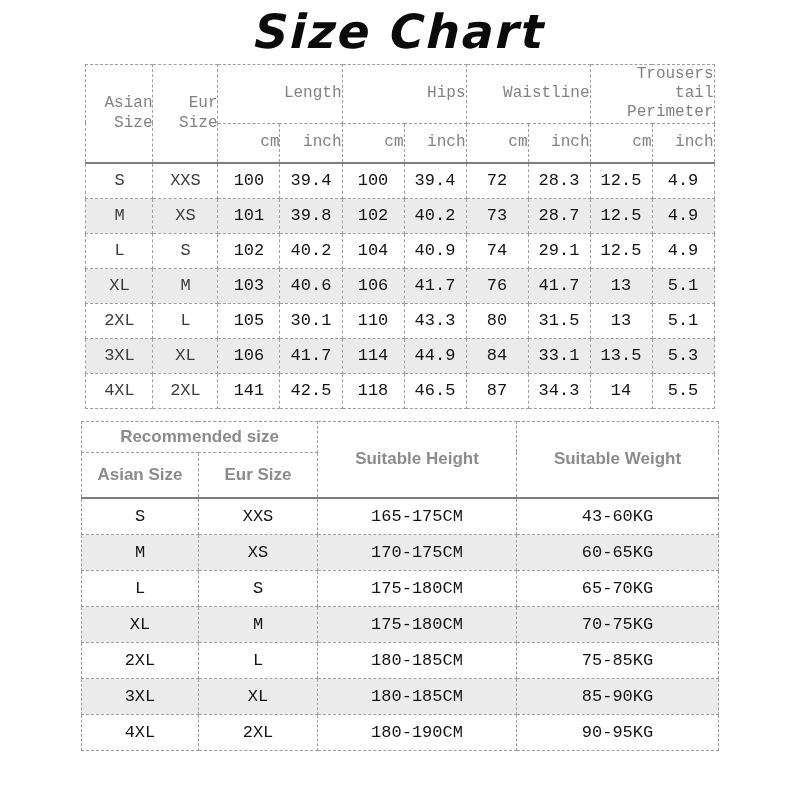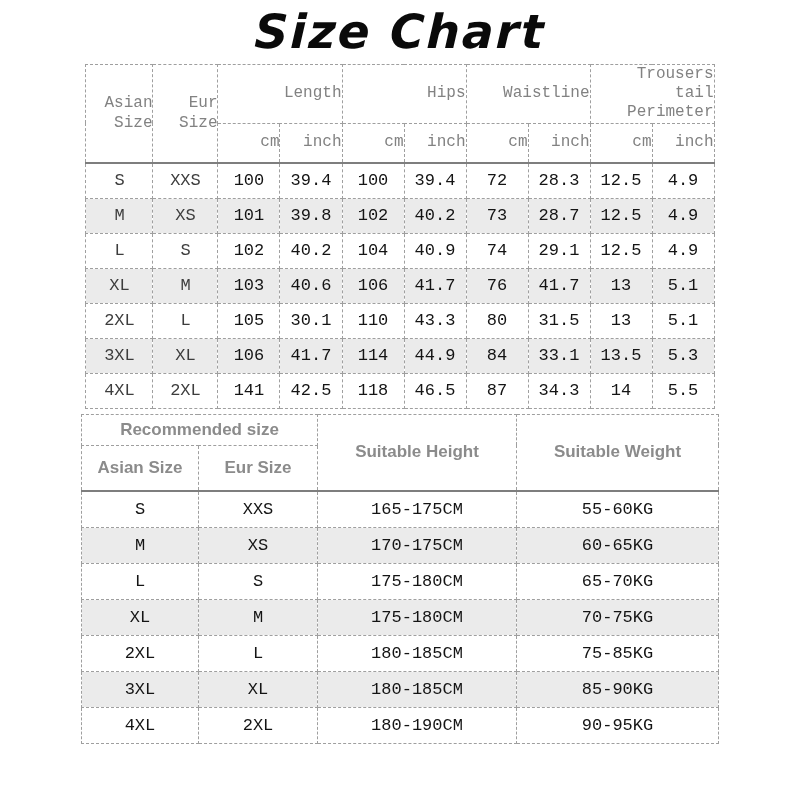--- a/index.html
+++ b/index.html
@@ -51,21 +51,21 @@
   table.size tbody td{
     height:35px;
     font-size:17px;
     color:var(--data-text);
   }
   table.size tbody td:nth-child(1),
   table.size tbody td:nth-child(2){color:var(--label-text);}
   tr.alt{background:var(--alt-bg);}
 
   
-  table.reco{width:637px;margin-top:5px;}
+  table.reco{width:637px;margin-top:12px;}
   table.reco col.r1{width:117px;}
   table.reco col.r2{width:119px;}
   table.reco col.r3{width:199px;}
   table.reco col.r4{width:202px;}
   table.reco thead th{
     font-family:"Liberation Sans","DejaVu Sans",sans-serif;
     font-weight:700;
     font-size:17px;
     color:#8b8b8b;
   }
@@ -231,21 +231,21 @@
       <tr class="sub">
         <th>Asian Size</th>
         <th>Eur Size</th>
       </tr>
     </thead>
     <tbody>
         <tr>
           <td>S</td>
           <td>XXS</td>
           <td>165-175CM</td>
-          <td>55-60KG</td>
+          <td>43-60KG</td>
         </tr>
         <tr class="alt">
           <td>M</td>
           <td>XS</td>
           <td>170-175CM</td>
           <td>60-65KG</td>
         </tr>
         <tr>
           <td>L</td>
           <td>S</td>

